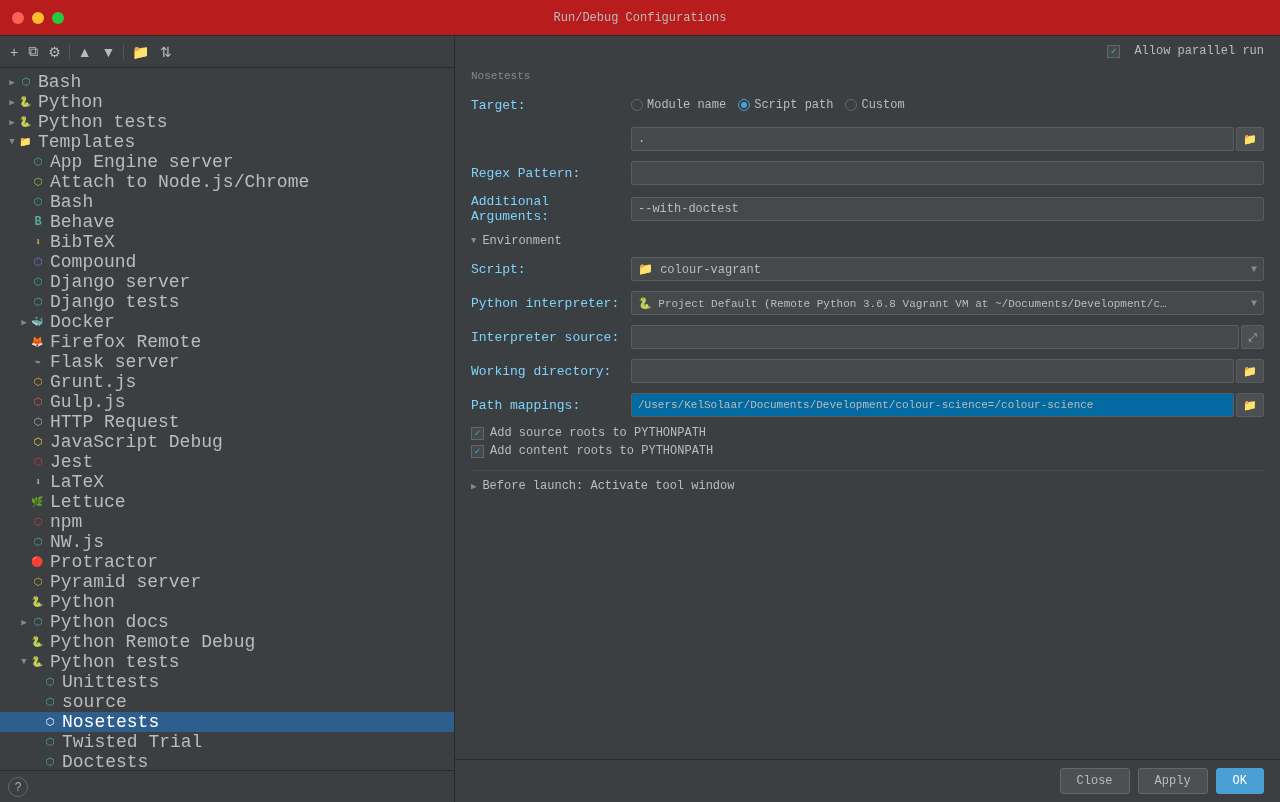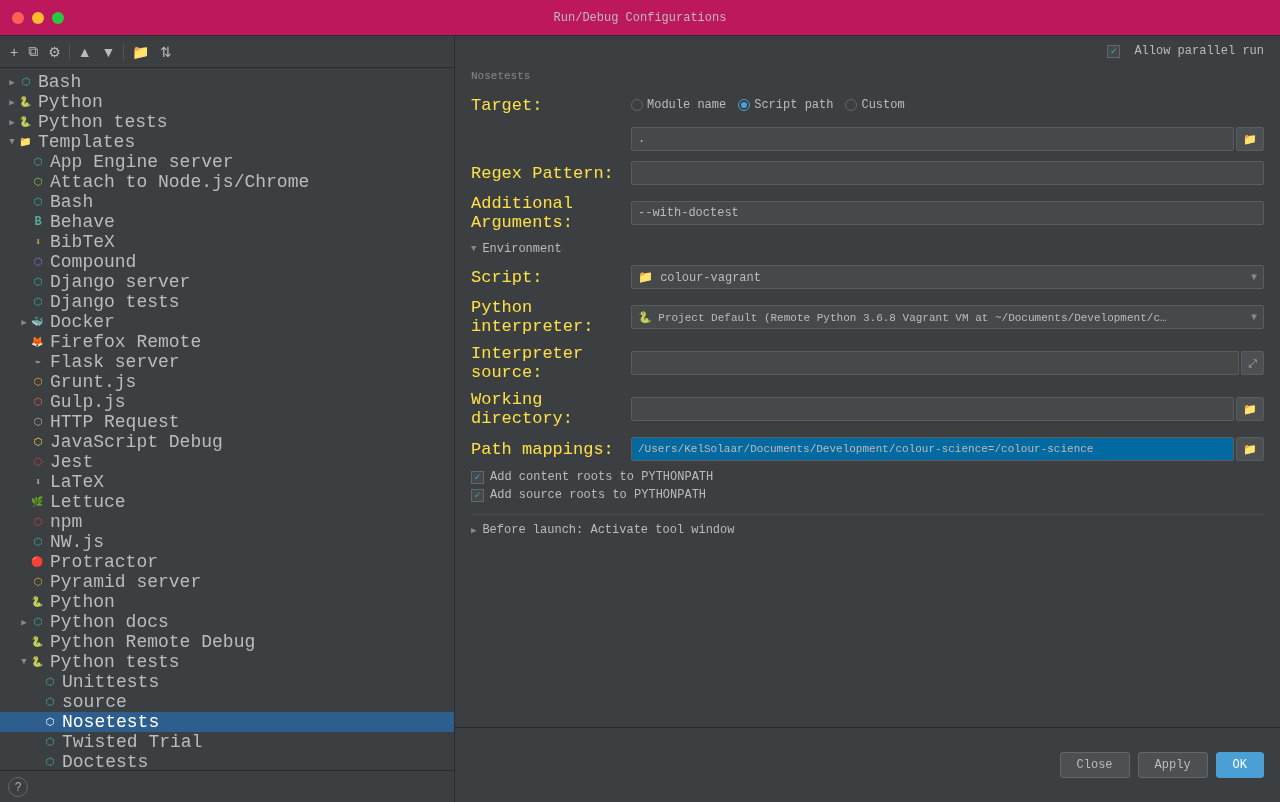--- a/index.html
+++ b/index.html
@@ -8,21 +8,21 @@
       font-size: 12px;
       background: #3c3f41;
       color: #bbbbbb;
       width: 1280px;
       height: 802px;
       overflow: hidden;
     }
 
     
     .title-bar {
-      background: #be185d;
+      background: #b91c1c;
       height: 36px;
       display: flex;
       align-items: center;
       justify-content: center;
       border-bottom: 1px solid #2b2b2b;
       position: relative;
     }
     .title-bar-buttons {
       position: absolute;
       left: 12px;
@@ -218,22 +218,22 @@
     }
 
     .form-row {
       display: flex;
       align-items: center;
       margin-bottom: 8px;
       min-height: 26px;
     }
     .form-label {
       width: 160px;
-      color: #fde047;
-      font-size: 17px;
+      color: #7dd3fc;
+      font-size: 13px;
       flex-shrink: 0;
     }
     .form-control {
       flex: 1;
       display: flex;
       align-items: center;
     }
 
     .radio-group {
       display: flex;
@@ -351,21 +351,21 @@
       gap: 6px;
       cursor: pointer;
       color: #bbbbbb;
       font-size: 12px;
     }
 
     
     .dialog-buttons {
       display: flex;
       justify-content: flex-end;
-      padding: 24px 16px;
+      padding: 8px 16px;
       gap: 8px;
       border-top: 1px solid #2b2b2b;
       align-items: center;
       margin-top: 24px;
     }
     .dialog-top-right {
       display: flex;
       align-items: center;
       gap: 14px;
       padding: 8px 16px 0 0;
@@ -751,26 +751,26 @@
         <div class="form-control input-with-btn">
           <div class="path-value">
             <span style="font-size:11px;">/Users/KelSolaar/Documents/Development/colour-science=/colour-science</span>
           </div>
           <button class="input-btn">📁</button>
         </div>
       </div>
 
       <div class="checkbox-row">
         <div class="checkbox-box checked"></div>
-        <span>Add content roots to PYTHONPATH</span>
+        <span>Add source roots to PYTHONPATH</span>
       </div>
 
       <div class="checkbox-row">
         <div class="checkbox-box checked"></div>
-        <span>Add source roots to PYTHONPATH</span>
+        <span>Add content roots to PYTHONPATH</span>
       </div>
 
       <div class="before-launch-section">
         <div class="before-launch-header">
           <span class="env-collapse-arrow">▶</span>
           <span>Before launch: Activate tool window</span>
         </div>
       </div>
 
     </div>

